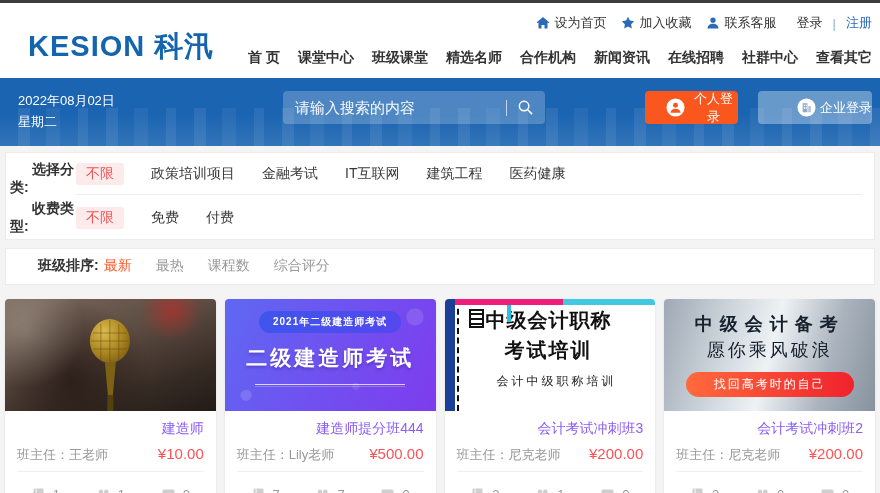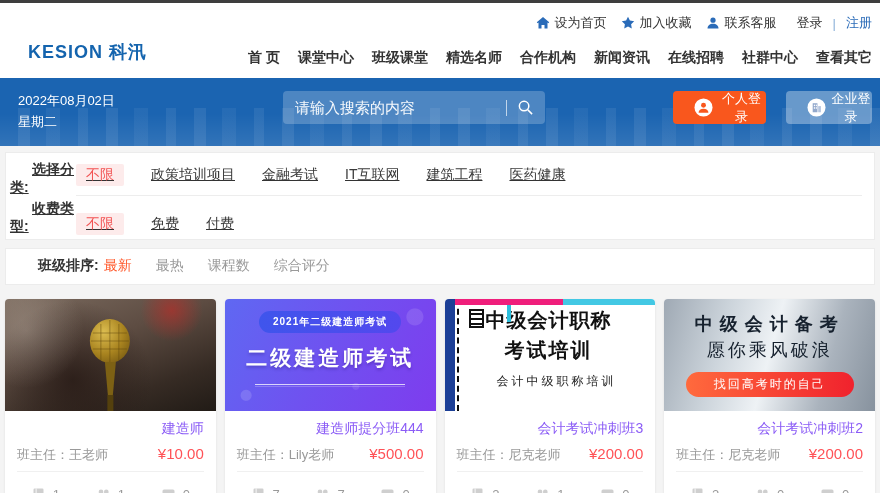--- a/index.html
+++ b/index.html
@@ -6,21 +6,21 @@
   html,body { width: 880px; height: 493px; overflow: hidden; }
   body {
     font-family: "Liberation Sans", "DejaVu Sans", sans-serif;
     background: #f4f4f4;
     color: #333;
   }
   .top-strip { height: 3px; background: #3e3e3e; }
 
   
   .site-header { position: relative; height: 75px; background: #fff; }
-  .logo { position: absolute; left: 28px; top: 37px; font-size: 18px; font-weight: bold;
+  .logo { position: absolute; left: 28px; top: 24px; font-size: 29px; font-weight: bold;
           color: #1464ae; letter-spacing: 1px; cursor: pointer; }
   .top-right { position: absolute; right: 8px; top: 11px; display: flex; align-items: center;
                gap: 14px; font-size: 13px; color: #333; }
   .util-link { display: inline-flex; align-items: center; gap: 5px; cursor: pointer; }
   .util-ic { display: inline-flex; align-items: center; }
   .login-link { margin-left: 6px; cursor: pointer; }
   .auth-sep { color: #8ab0d8; margin: 0 -4px; }
   .register-link { color: #2a6bb8; cursor: pointer; }
   .main-nav { position: absolute; right: 8px; top: 46px; display: flex; gap: 18px; }
   .nav-item { font-size: 14px; font-weight: bold; color: #333; cursor: pointer; white-space: nowrap; }
@@ -41,26 +41,26 @@
     color: #fff; font-size: 15px; padding: 0 12px; font-family: inherit; }
   .search-input::placeholder { color: rgba(255,255,255,.95); }
   .search-divider { width: 1px; height: 16px; background: rgba(255,255,255,.65); }
   .search-btn { width: 44px; height: 100%; background: transparent; border: none; cursor: pointer;
     display: flex; align-items: center; justify-content: center; }
   .banner-actions { position: absolute; right: 8px; top: 13px; display: flex; gap: 20px; }
   .login-btn { height: 33px; border: none; border-radius: 4px; color: #fff; font-size: 13px;
     display: inline-flex; align-items: center; justify-content: center; gap: 4px; cursor: pointer;
     font-family: inherit; padding-left: 21px; }
   .btn-personal { width: 93px; background: #f9571d; }
-  .btn-enterprise { width: 86px; background: rgba(255,255,255,.34); justify-content: flex-end; }
+  .btn-enterprise { width: 114px; background: rgba(255,255,255,.34); justify-content: flex-end; }
 
   
   .filter-panel { margin: 6px 5px 0; background: #fff; border: 1px solid #ececec;
     padding: 7px 12px 4px 4px; }
-  .filter-row { display: flex; align-items: flex-end; text-decoration: underline; }
+  .filter-row { display: flex; align-items: center; }
   .f-label { width: 66px; flex: none; font-size: 14px; font-weight: bold; color: #333; line-height: 18px; }
   .f-label span { display: block; }
   .f-label span:first-child { padding-left: 22px; }
   .f-options { flex: 1; display: flex; align-items: center; gap: 27px; font-size: 14px;
     color: #3a3a3a; padding-top: 1px; min-height: 24px; }
   .filter-row:first-child .f-options { border-bottom: 1px solid #ededed; padding-bottom: 9px; }
   .filter-row + .filter-row { margin-top: 3px; }
   .f-option { cursor: pointer; white-space: nowrap; }
   .f-option.selected { background: #fdebeb; color: #f25353; padding: 2px 10px; border-radius: 2px; }
 

